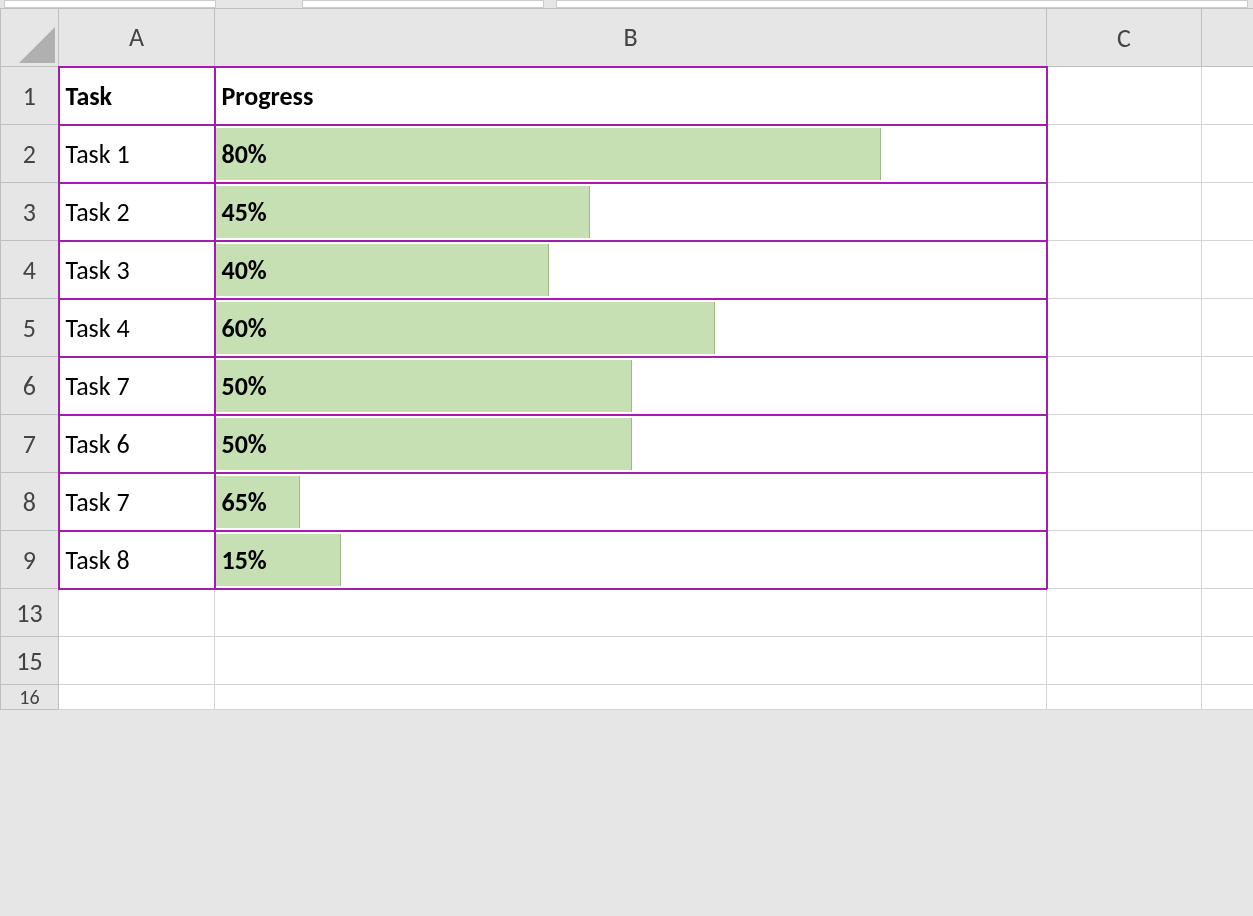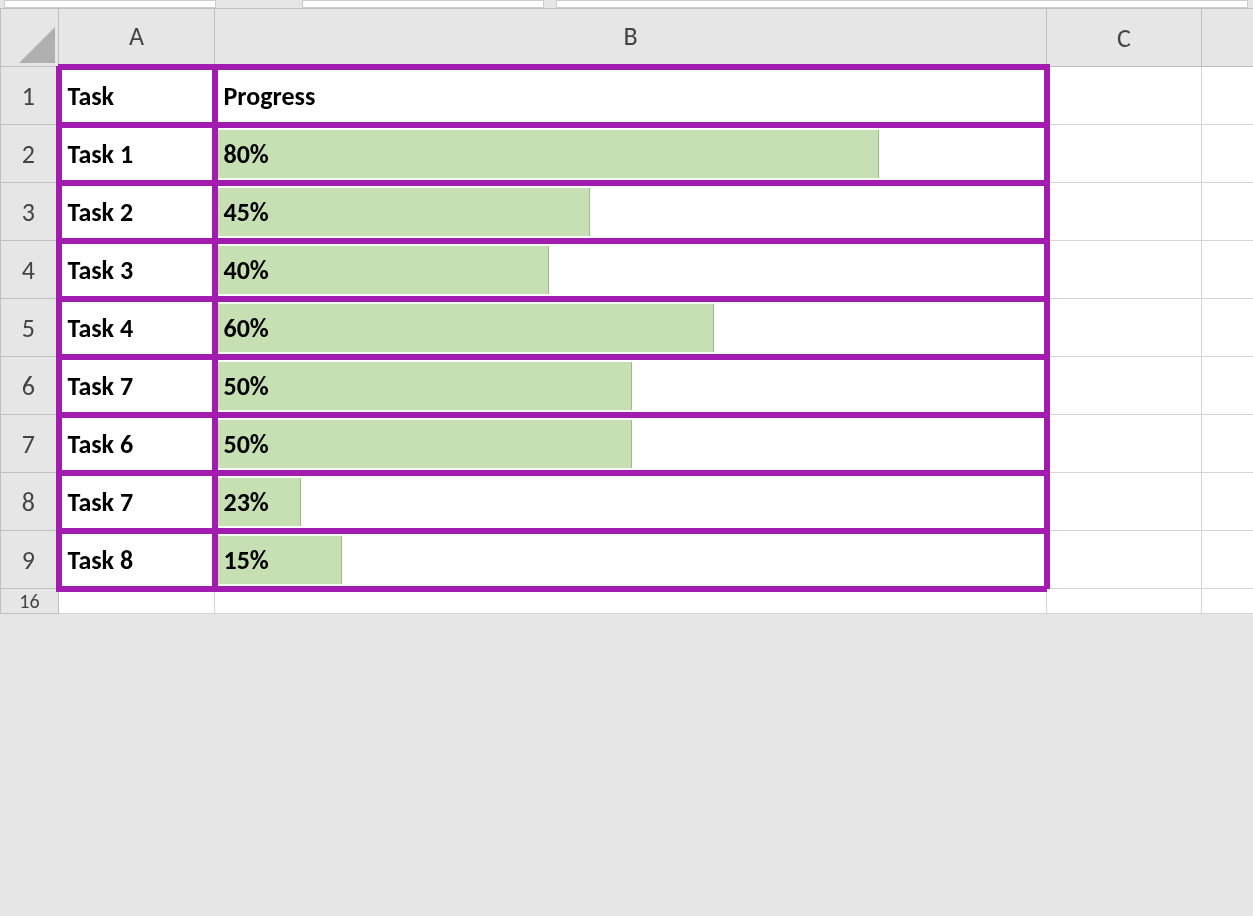--- a/index.html
+++ b/index.html
@@ -72,27 +72,27 @@
   }
   td {
     border: 1px solid #d4d4d4;
     font-size: 26px;
     padding: 0 6px;
     background: #fff;
     position: relative;
     vertical-align: middle;
   }
   td.bordered {
-    border: 6px solid #a21caf;
+    border: 2px solid #a21caf;
   }
   td.header-cell {
     font-weight: bold;
   }
   td.task-cell {
-    font-weight: bold;
+    font-weight: normal;
   }
   
   td.progress-cell {
     font-weight: bold;
     padding: 0;
     margin-top: 29px;
   }
   .databar-wrap {
     position: absolute;
     left: 0; top: 0; right: 0; bottom: 0;
@@ -242,21 +242,21 @@
       <td></td>
       <td></td>
     </tr>
 
     <tr>
       <th class="rowhdr-cell">8</th>
       <td class="bordered task-cell">Task 7</td>
       <td class="bordered progress-cell">
         <div class="databar-wrap">
           <div class="databar" style="width:10%;background:#c6e0b4;"></div>
-          <div class="progress-label">23%</div>
+          <div class="progress-label">65%</div>
         </div>
       </td>
       <td></td>
       <td></td>
     </tr>
 
     <tr>
       <th class="rowhdr-cell">9</th>
       <td class="bordered task-cell">Task 8</td>
       <td class="bordered progress-cell">
@@ -264,20 +264,34 @@
           <div class="databar" style="width:15%;background:#c6e0b4;"></div>
           <div class="progress-label">15%</div>
         </div>
       </td>
       <td></td>
       <td></td>
     </tr>
 
 
 
+    <tr style="height:48px">
+      <th class="rowhdr-cell">13</th>
+      <td></td>
+      <td></td>
+      <td></td>
+      <td></td>
+    </tr>
+    <tr style="height:48px">
+      <th class="rowhdr-cell">15</th>
+      <td></td>
+      <td></td>
+      <td></td>
+      <td></td>
+    </tr>
     <tr style="height:22px">
       <th class="rowhdr-cell" style="font-size:20px">16</th>
       <td></td>
       <td></td>
       <td></td>
       <td></td>
     </tr>
   </tbody>
     </table>
 </div>

